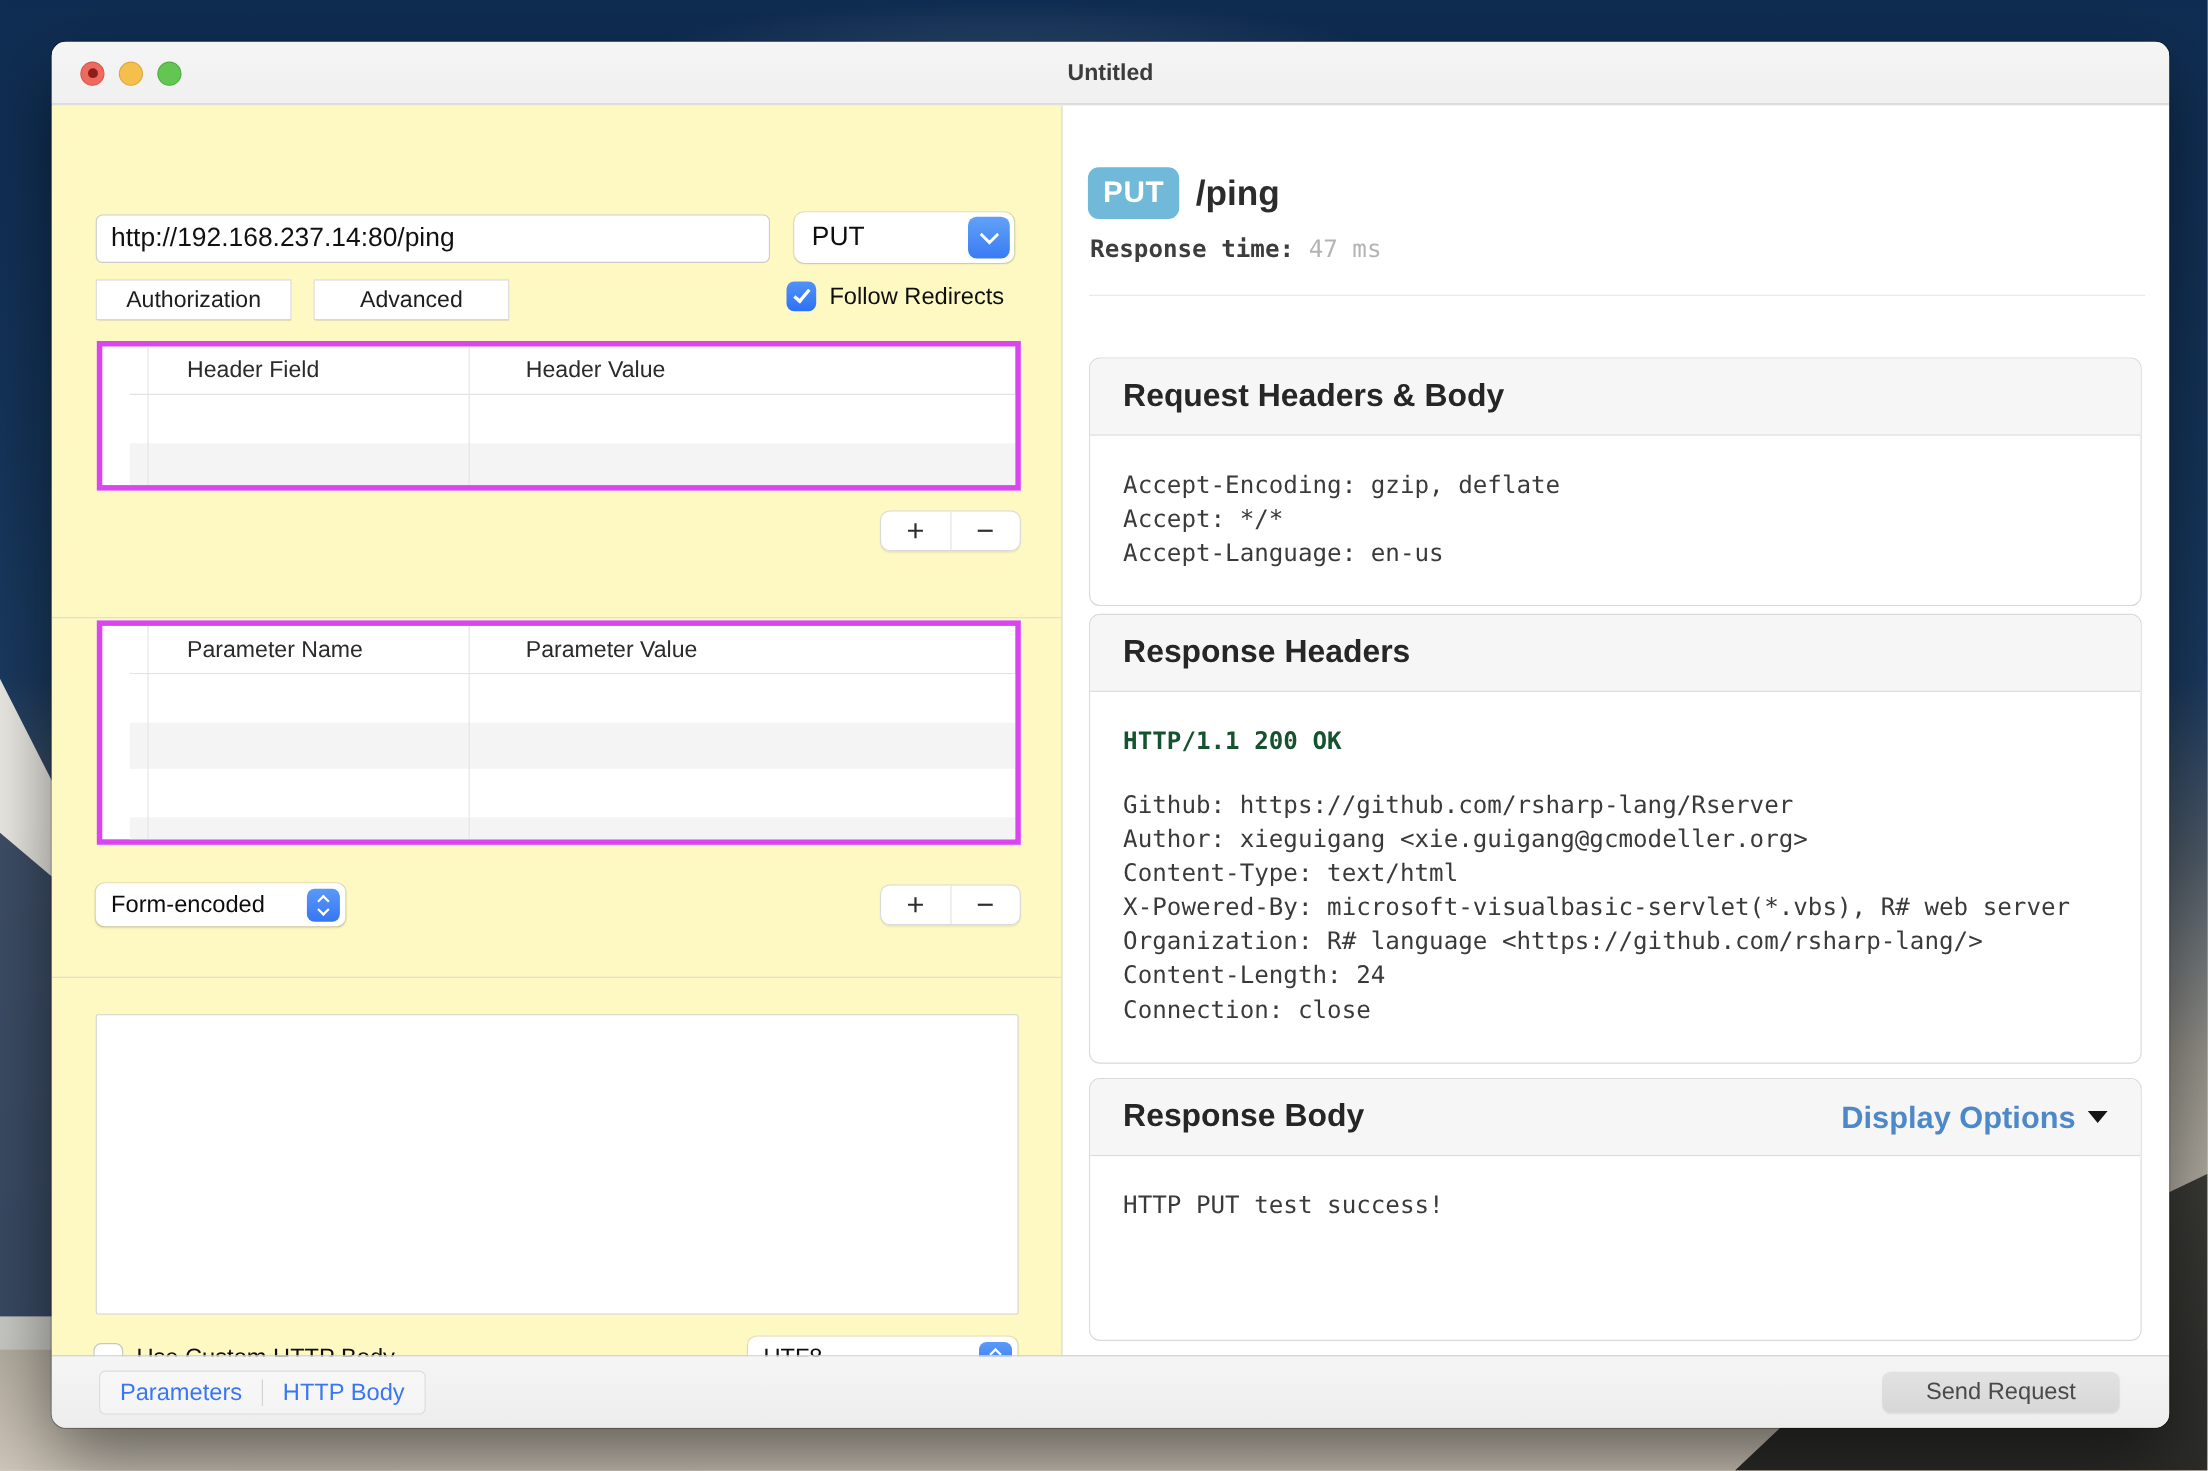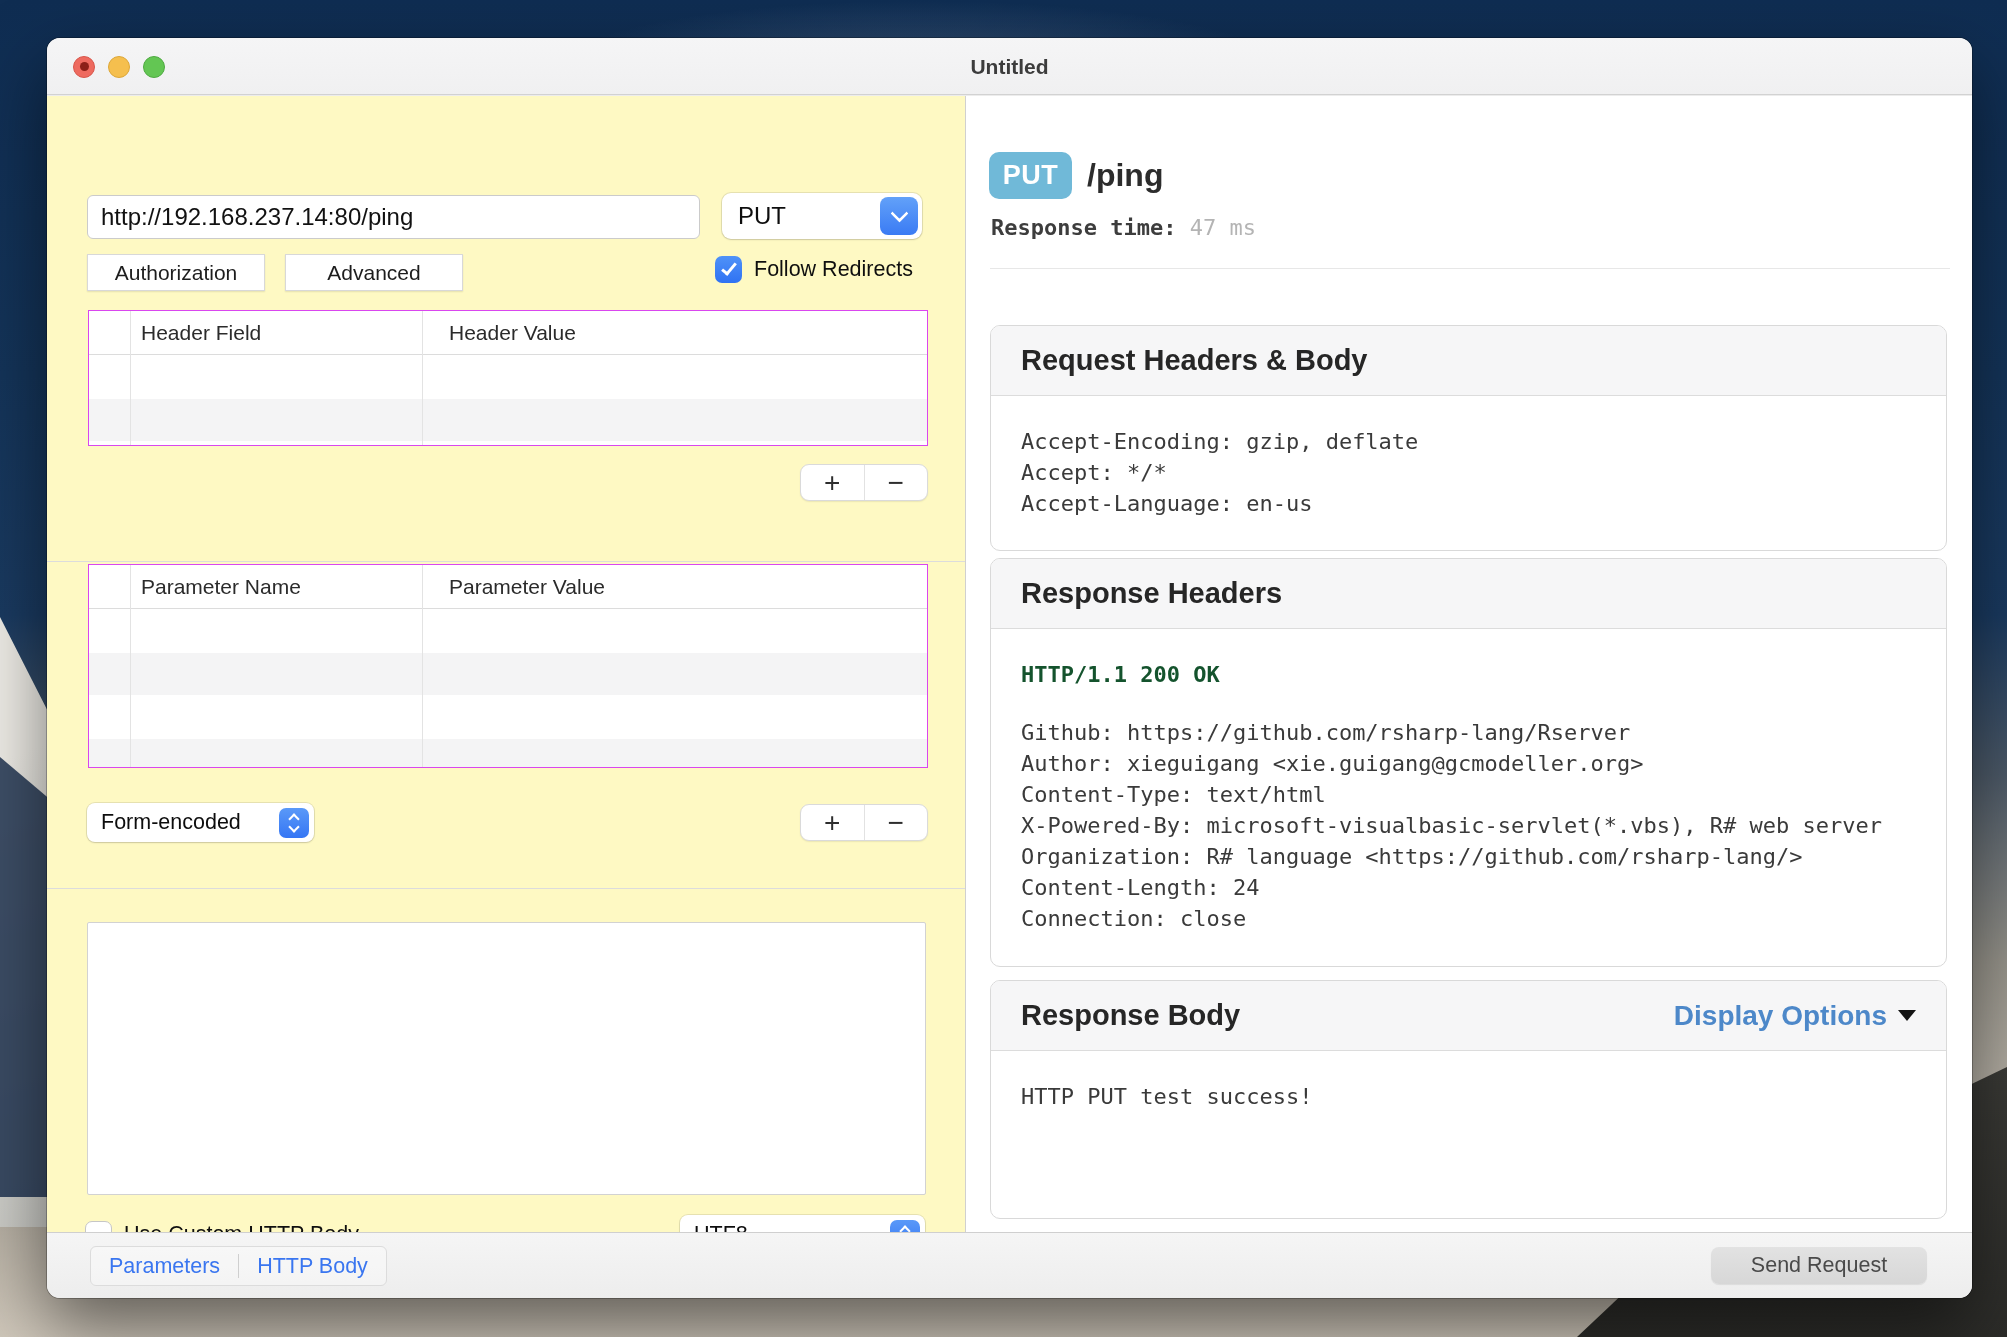--- a/index.html
+++ b/index.html
@@ -63,21 +63,21 @@
 
   .check-row { position:absolute; display:flex; align-items:center; gap:12px; }
   .fr-row { left:668px; top:160px; }
   .cb { width:27px; height:27px; border-radius:7px; display:flex; align-items:center; justify-content:center; }
   .cb.checked { background:linear-gradient(#4f92f8,#2f72f3); }
   .cb.empty   { background:#fff; border:1px solid #c6c6c6; }
   .check-mark { width:8px; height:15px; border-right:3.2px solid #fff; border-bottom:3.2px solid #fff;
     transform:rotate(40deg); margin-top:-4px; }
   .cb-label { font-size:21.5px; color:#0f0f0f; }
 
-  .table { position:absolute; left:41px; width:840px; background:#fff; border:1px solid #d946ef; overflow:hidden; }
+  .table { position:absolute; left:41px; width:840px; background:#fff; border:5px solid #d946ef; overflow:hidden;padding-left:25px; }
   .headers-table { top:214px; height:136px; }
   .params-table  { top:468px; height:204px; }
   .t-head { height:44px; border-bottom:1px solid #dcdcdc; display:flex; align-items:center; }
   .t-corner { width:41px; flex:0 0 auto; }
   .t-h { font-size:21px; color:#2b2b2b; padding-left:11px; }
   .t-h.c1 { width:292px; flex:0 0 auto; }
   .t-h.c2 { flex:1;margin-left:16px; }
   .t-row { height:44px; background:#fff; }
   .t-row.alt { height:42px; background:#f4f4f5; }
   .vline { position:absolute; top:0; bottom:0; width:1px; background:#e3e3e3; }

